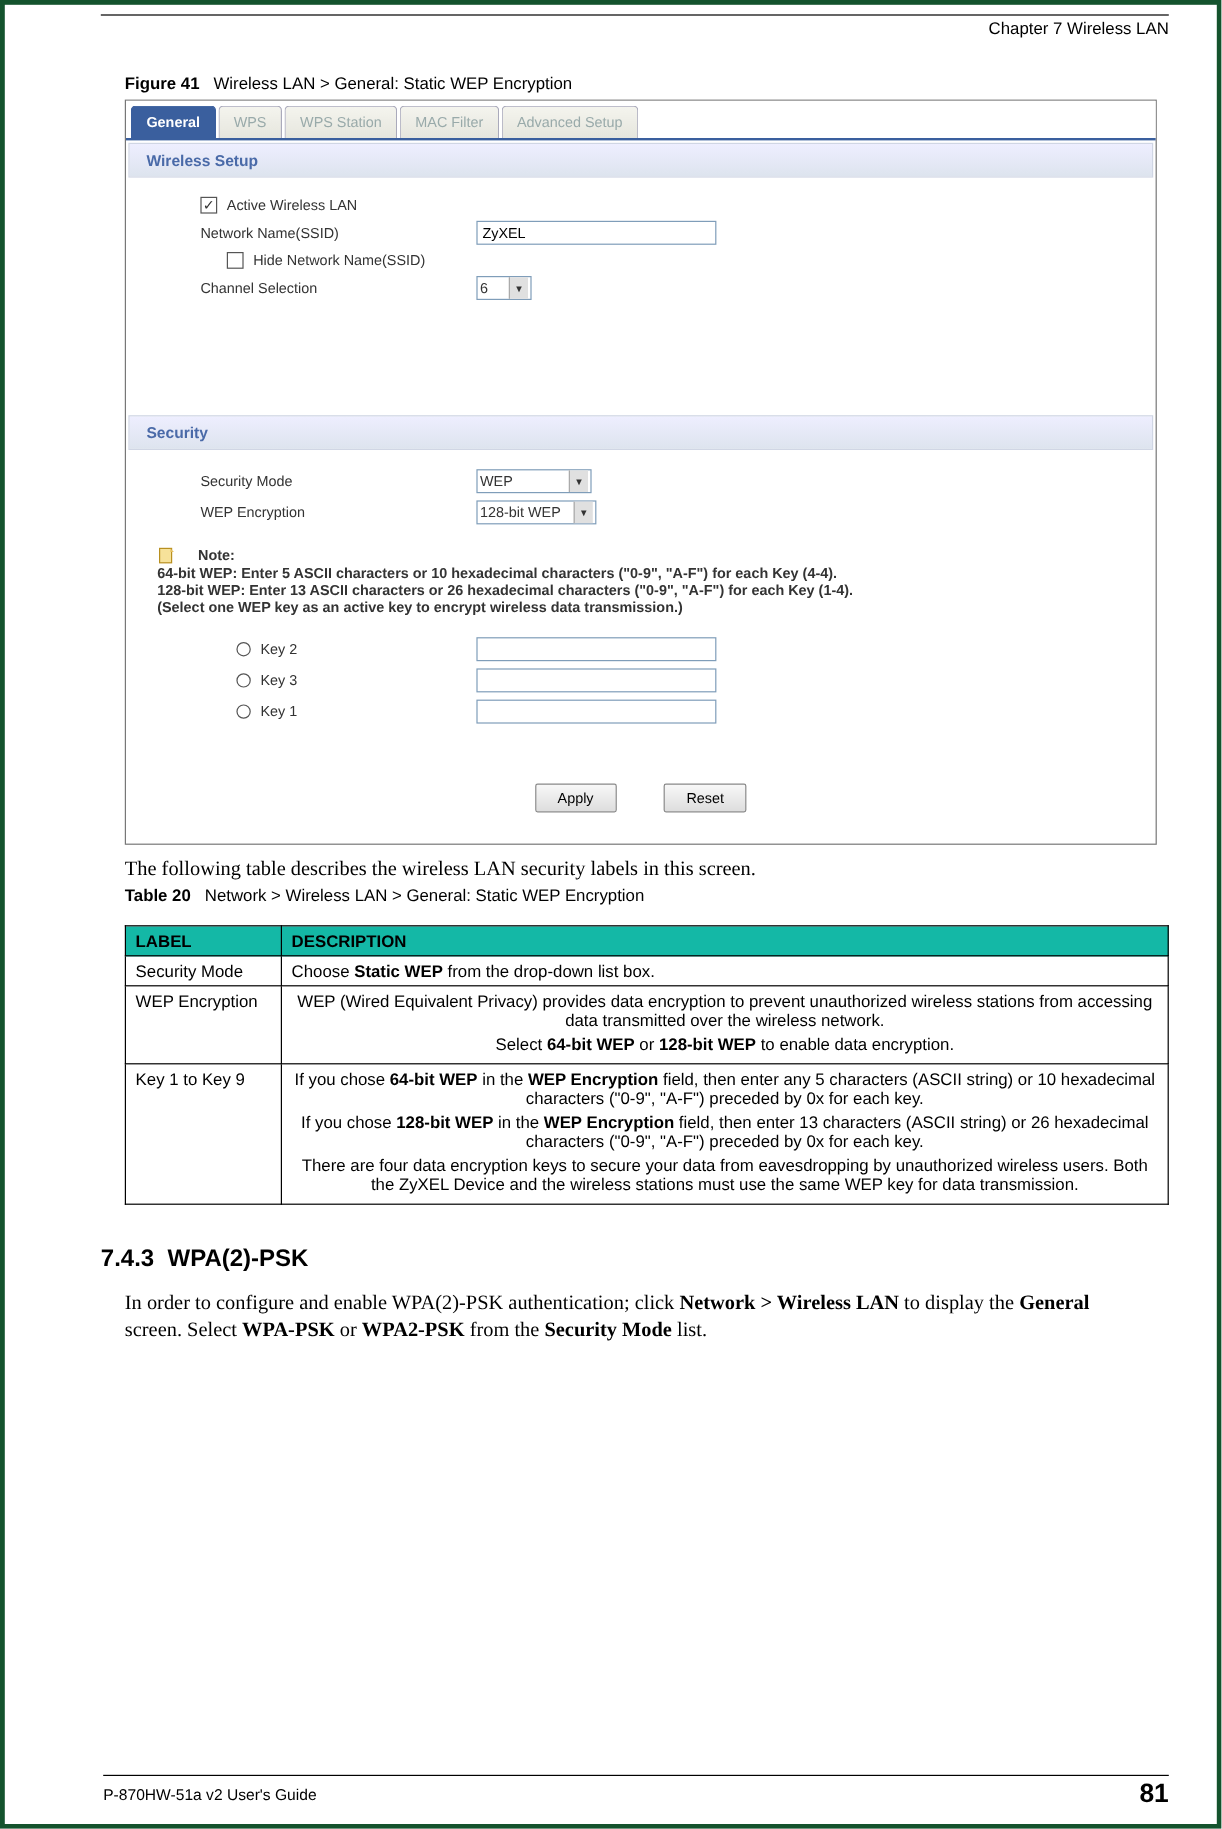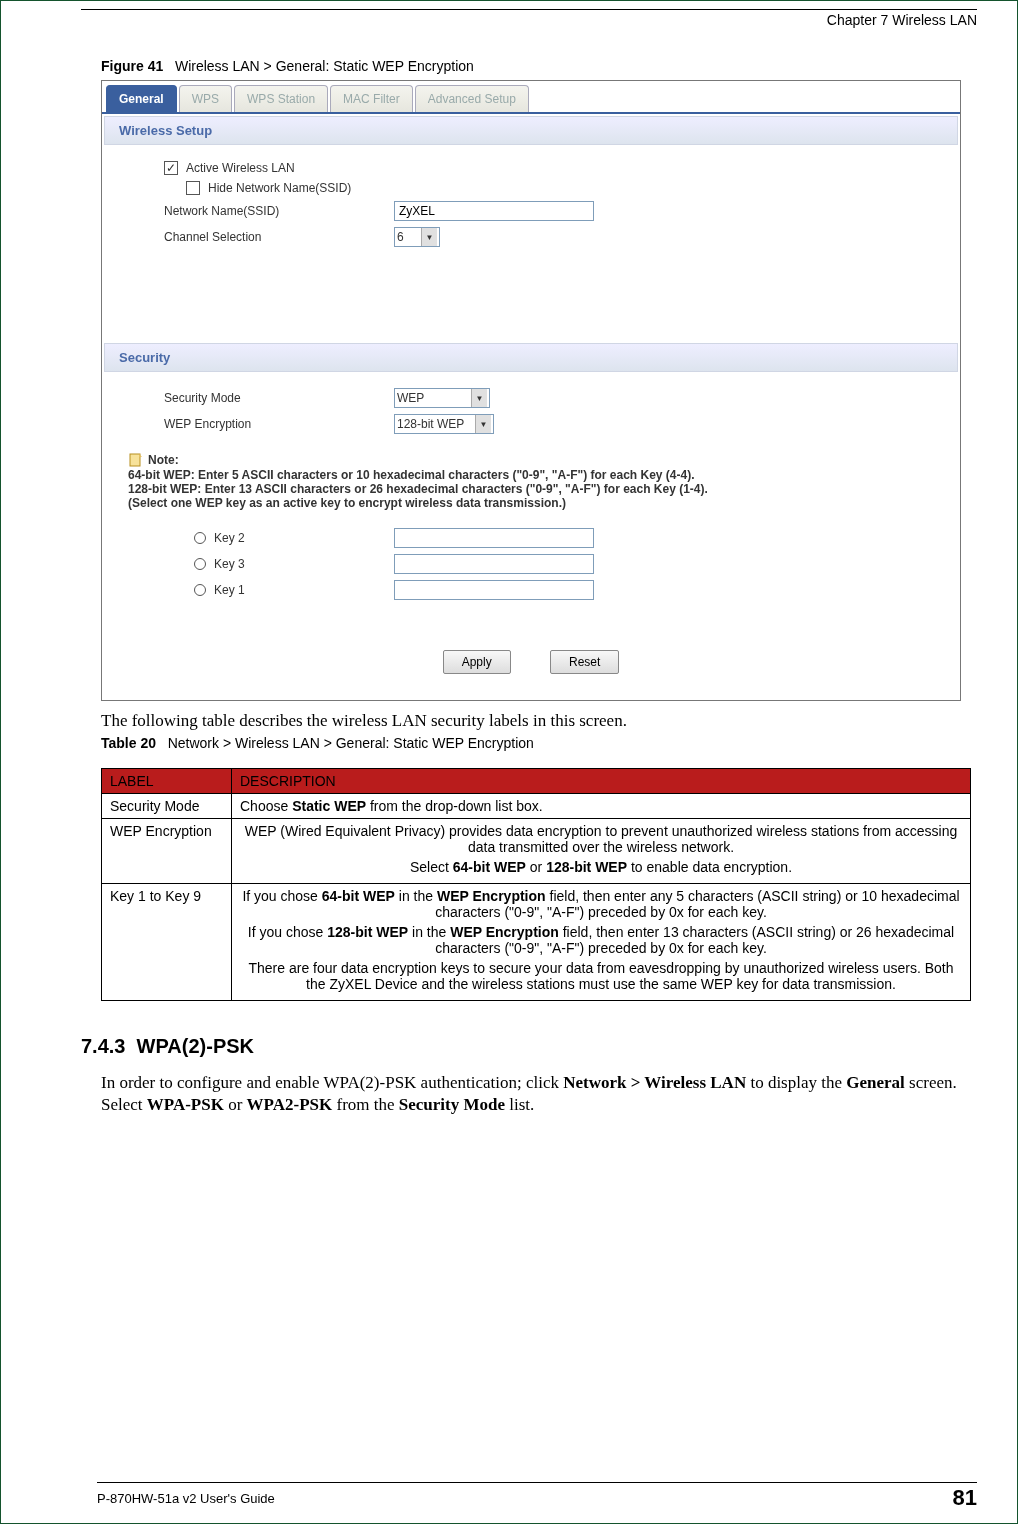--- a/index.html
+++ b/index.html
@@ -7,21 +7,21 @@
     margin: 0;
     padding: 0;
     font-family: Arial, Helvetica, sans-serif;
     background: #fff;
     color: #000;
     width: 1018px;
   }
   .page {
     width: 1018px;
     min-height: 1524px;
-    border: 1px solid #14532d;
+    border: 4px solid #14532d;
     padding: 8px 40px 20px 80px;
     position: relative;
   }
   .header-line {
     border-top: 1px solid #000;
     height: 1px;
     margin-bottom: 2px;
   }
   .header-chapter {
     text-align: right;
@@ -117,21 +117,21 @@
     width: 14px; height: 14px; border: 1px solid #555; display:inline-flex; align-items:center; justify-content:center; margin-right:8px; font-size:12px; background:#fff;
   }
   .ss-radio {
     width: 12px; height: 12px; border: 1px solid #555; border-radius: 50%; display:inline-flex; align-items:center; justify-content:center; margin-right:8px; background:#fff;
   }
   .ss-radio.checked::after { content:''; width:6px;height:6px;background:#000;border-radius:50%; }
   .ss-note {
     padding: 8px 24px 6px 24px;
     font-size: 12px;
   }
-  .ss-note-head { display:flex; align-items:center; gap:4px; }
+  .ss-note-head { display:flex; align-items:center; gap:18px; }
   .ss-note-icon {
     width: 16px; height: 16px; display:inline-block;
   }
   .ss-note-bold { font-weight: bold; color:#333; font-size:12px; }
   .ss-keys {
     padding: 6px 0 30px 90px;
   }
   .ss-btnrow {
     text-align: center;
     padding: 14px 0 24px 0;
@@ -161,39 +161,39 @@
     margin-left: 20px;
     font-size: 14px;
   }
   table.desc-table th, table.desc-table td {
     border: 1px solid #000;
     padding: 4px 8px;
     vertical-align: top;
     text-align: left;
   }
   table.desc-table th {
-    background: #b91c1c;
-    font-weight: normal;
+    background: #14b8a6;
+    font-weight: bold;
   }
   table.desc-table td p { margin: 0 0 4px 0; text-align: center; }
   .subsection-head {
     font-size: 20px;
     font-weight: bold;
     margin: 34px 0 14px 0;
   }
   .body-text {
     font-family: "Times New Roman", serif;
     font-size: 17px;
     margin: 0 20px 0 20px;
     line-height: 1.3;
   }
   .footer {
     position: absolute;
     bottom: 12px;
-    left: 96px;
+    left: 82px;
     right: 40px;
   }
   .footer-line {
     border-top: 1px solid #000;
     margin-bottom: 2px;
   }
   .footer-row {
     display: flex;
     justify-content: space-between;
     align-items: center;
@@ -222,27 +222,27 @@
     </div>
     <div class="ss-body">
       <div class="ss-panel">
         <div class="ss-section-head">Wireless Setup</div>
         <div class="ss-section-body">
           <div class="ss-row">
             <span class="ss-checkbox">✓</span>
             <span>Active Wireless LAN</span>
           </div>
           <div class="ss-row">
+            <span class="ss-label">Network Name(SSID)</span>
+            <input class="ss-input" value="ZyXEL" style="">
+          </div>
+          <div class="ss-row">
             <span style="width:22px;"></span>
             <span class="ss-checkbox"></span>
             <span>Hide Network Name(SSID)</span>
-          </div>
-          <div class="ss-row">
-            <span class="ss-label">Network Name(SSID)</span>
-            <input class="ss-input" value="ZyXEL" style="">
           </div>
           <div class="ss-row">
             <span class="ss-label">Channel Selection</span>
             <span class="ss-select">
               <span style="width:20px;">6</span>
               <span class="ss-select-arrow">▼</span>
             </span>
           </div>
           <div style="height:80px;"></div>
         </div>

